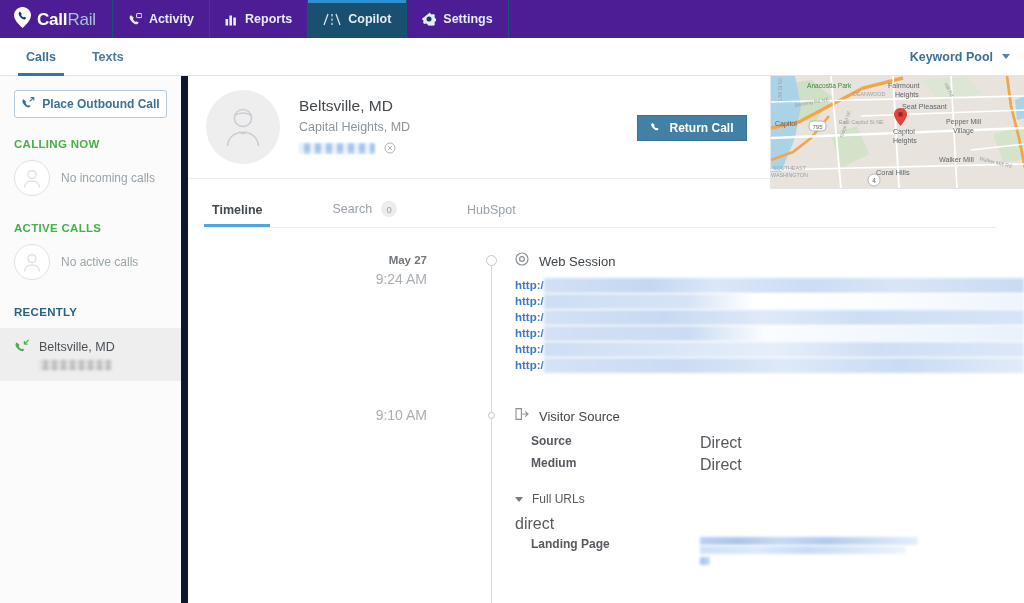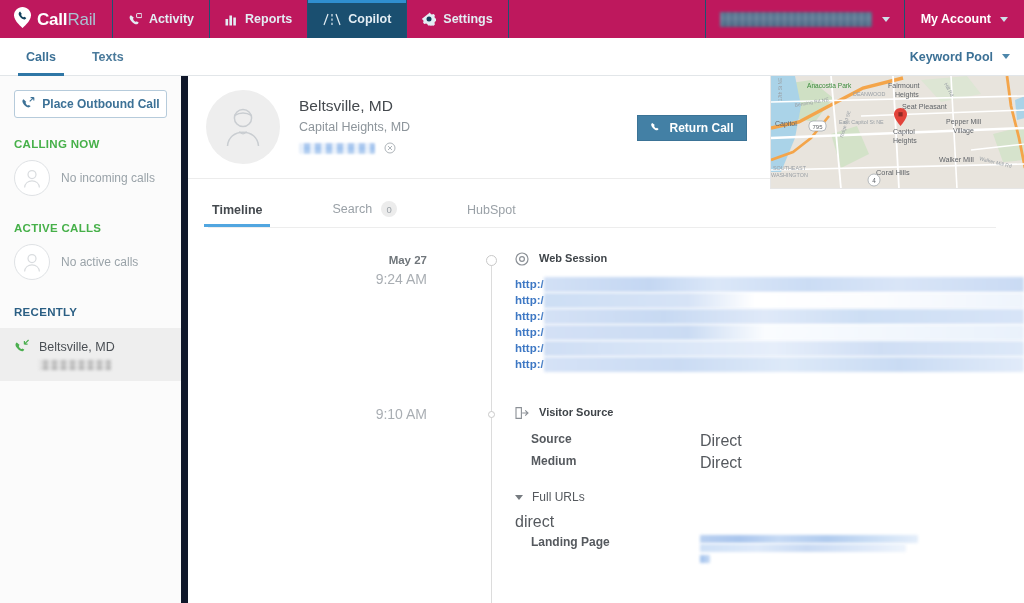--- a/index.html
+++ b/index.html
@@ -7,21 +7,21 @@
     width: 1024px; height: 603px;
     overflow: hidden;
     background: #ffffff;
     font-family: "Liberation Sans", sans-serif;
     -webkit-font-smoothing: antialiased;
   }
 
   
   .topnav {
     height: 38px;
-    background: #be185d;
+    background: #4c1d95;
     display: flex;
     align-items: stretch;
     position: relative;
   }
   .brand {
     display: flex; align-items: center;
     padding: 0 16px 0 14px;
     gap: 6px;
   }
   .brand-mark { display: block; }
@@ -266,22 +266,22 @@
     position: absolute; left: 298px; top: 3px;
     width: 11px; height: 11px; border-radius: 50%;
     background: #ffffff; border: 1px solid #c9c9c9;
     z-index: 2;
   }
   .tl-dot.small {
     width: 7px; height: 7px; left: 300px; top: 5px;
   }
   .tl-body { padding-left: 59px; flex: 1; }
   .tl-head {
-    display: flex; align-items: flex-start; gap: 10px;
-    font-size: 11px; font-weight: bold; color: #3f4449;
+    display: flex; align-items: flex-end; gap: 10px;
+    font-size: 13px; font-weight: normal; color: #3f4449;
   }
 
   .url-block { margin-top: 8px; position: relative; }
   .url-line {
     display: flex; align-items: center;
     font-size: 11.5px; height: 16px;
   }
   .url-proto { color: #3e78c4; font-weight: bold; }
   .url-redact {
     flex: 1; height: 15px; margin-left: 0;
@@ -368,30 +368,20 @@
         <svg width="14" height="14" viewBox="0 0 14 14">
           <path d="M7 0.5l.9 1.5c.4.1.8.2 1.1.4l1.7-.4 1.3 1.3-.4 1.7c.2.3.3.7.4 1.1l1.5.9v1.8l-1.5.9c-.1.4-.2.8-.4 1.1l.4 1.7-1.3 1.3-1.7-.4c-.3.2-.7.3-1.1.4L7 13.5H5.2l-.9-1.5c-.4-.1-.8-.2-1.1-.4l-1.7.4L.2 10.7l.4-1.7c-.2-.3-.3-.7-.4-1.1L-1.3 7" fill="#e3edf3" transform="translate(0.9,0)"></path>
           <circle cx="7" cy="7" r="2.5" fill="#13415c"></circle>
         </svg>
       </span>
       <span>Settings</span>
     </div>
 
   </div>
 
-  <div class="topnav-right">
-    <div class="acct-box">
-      <span class="redact" style="width:152px;height:15px;"></span>
-      <span class="caret"></span>
-    </div>
-    <div class="my-account">
-      <span>My Account</span>
-      <span class="caret"></span>
-    </div>
-  </div>
 </div>
 
 <div class="subnav">
   <div class="subtab active">
     <span>Calls</span>
   </div>
   <div class="subtab">
     <span>Texts</span>
   </div>
   <div class="kw-pool">

